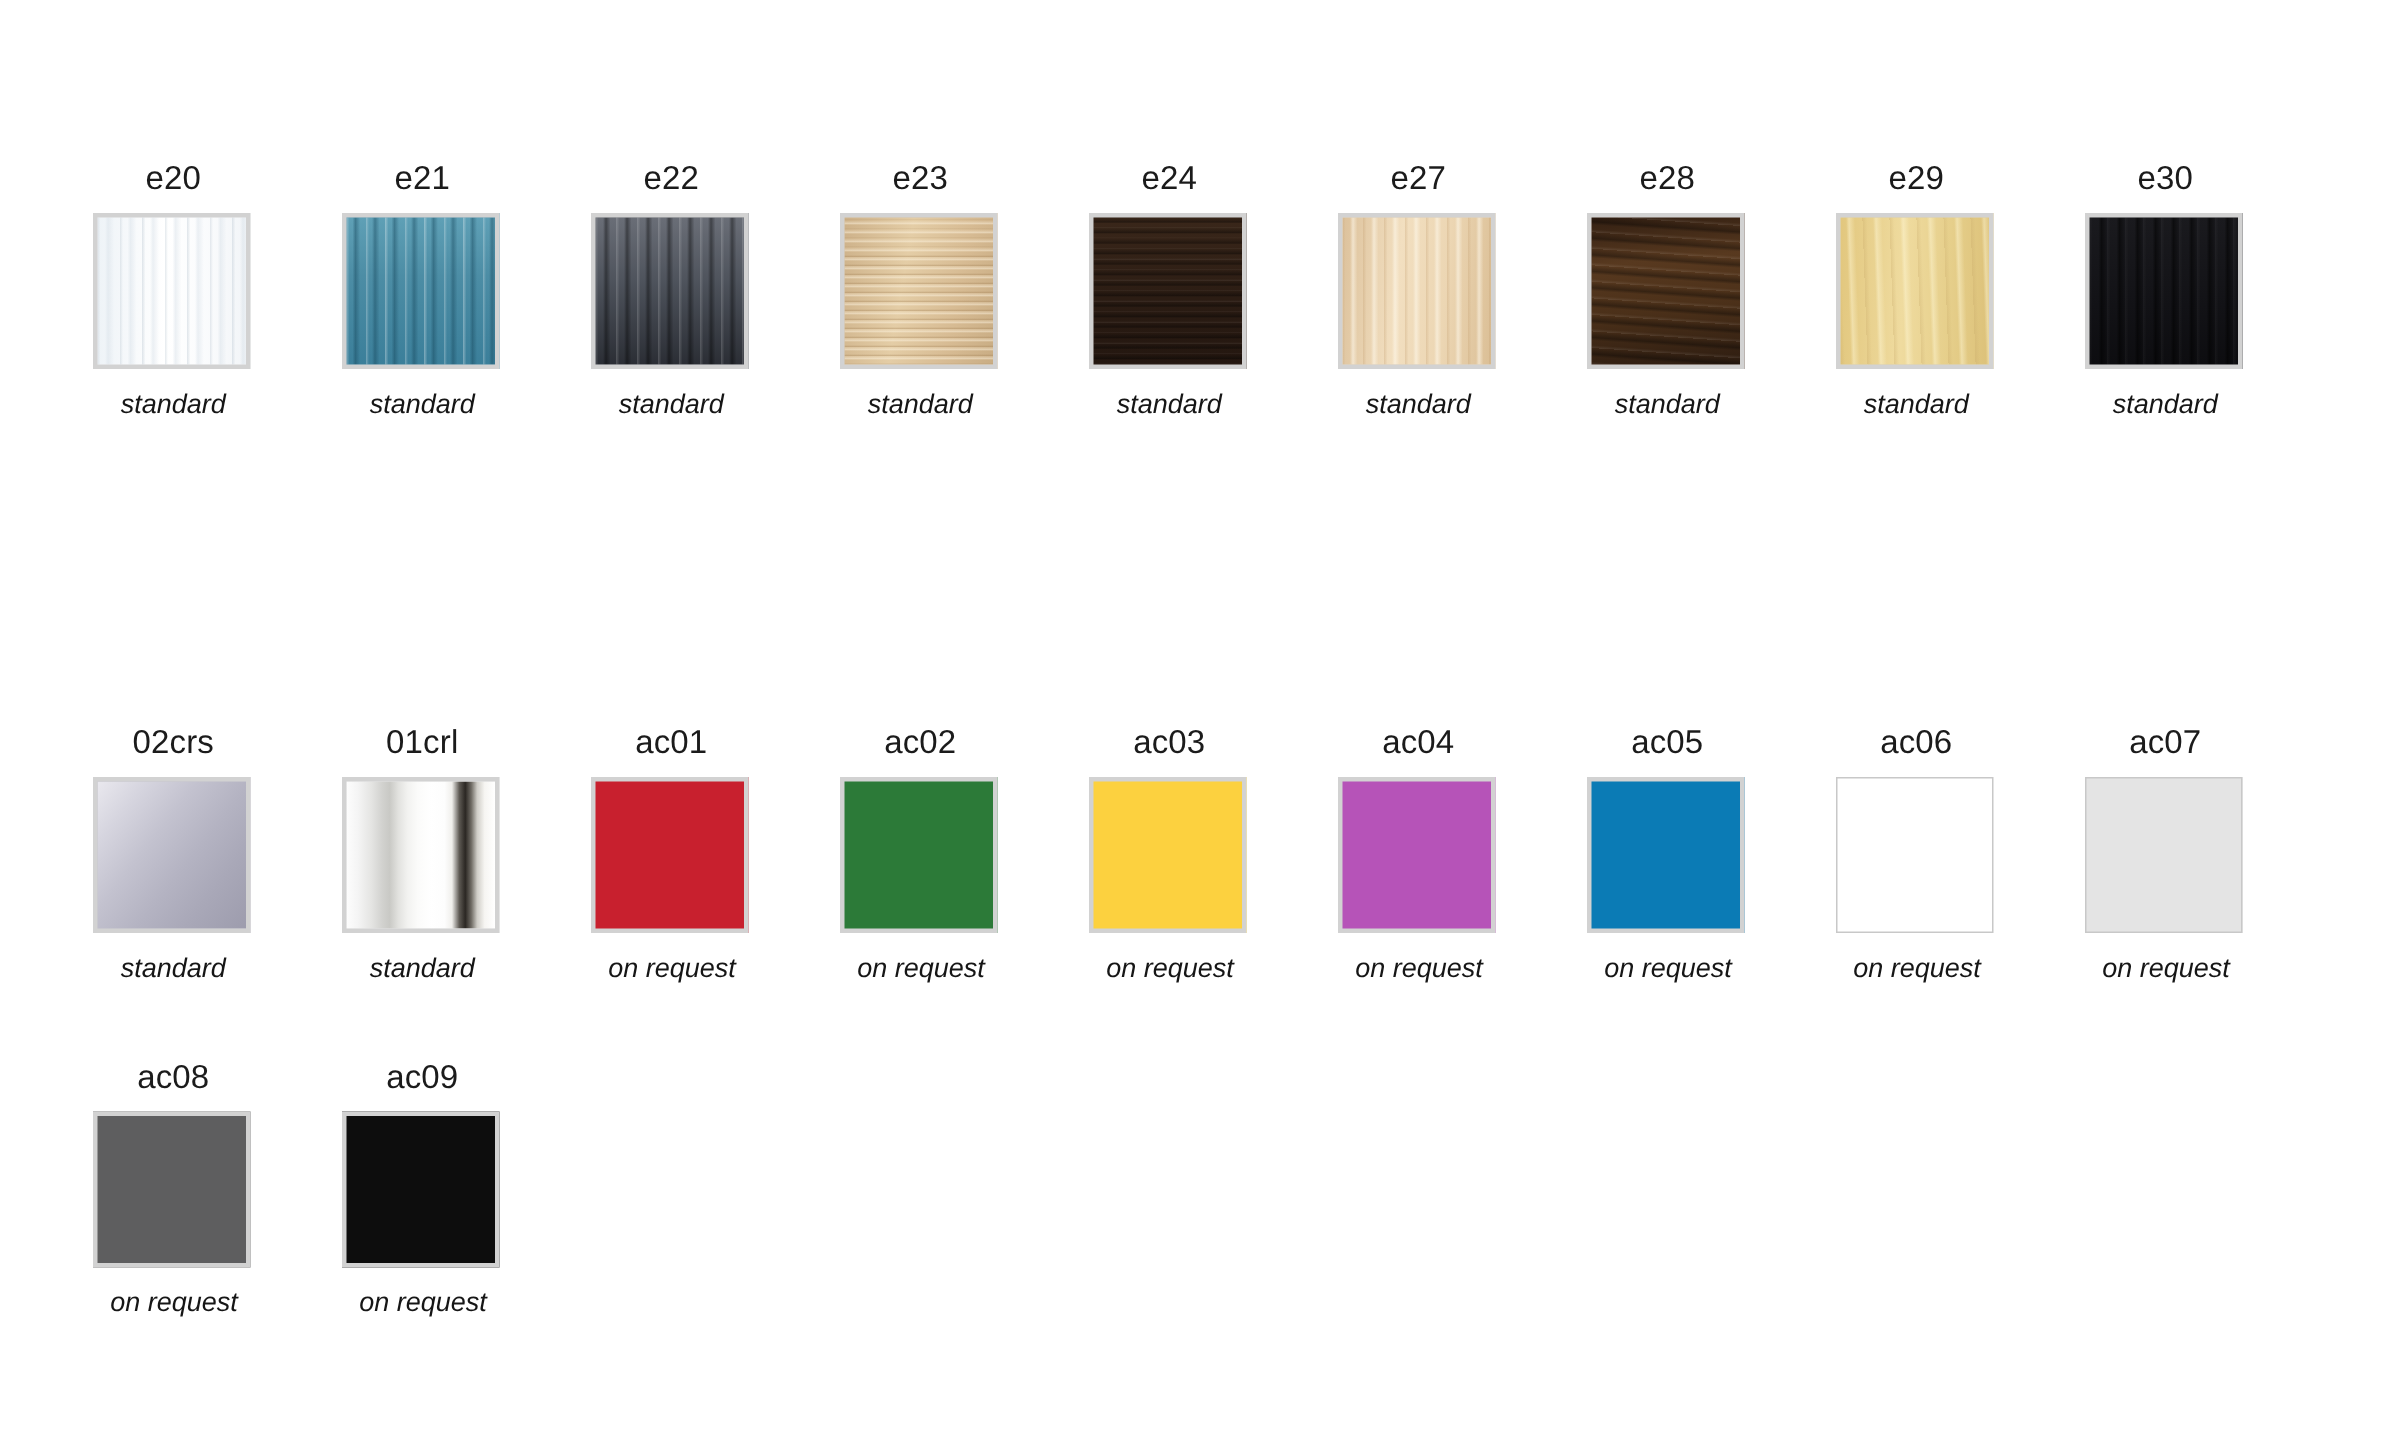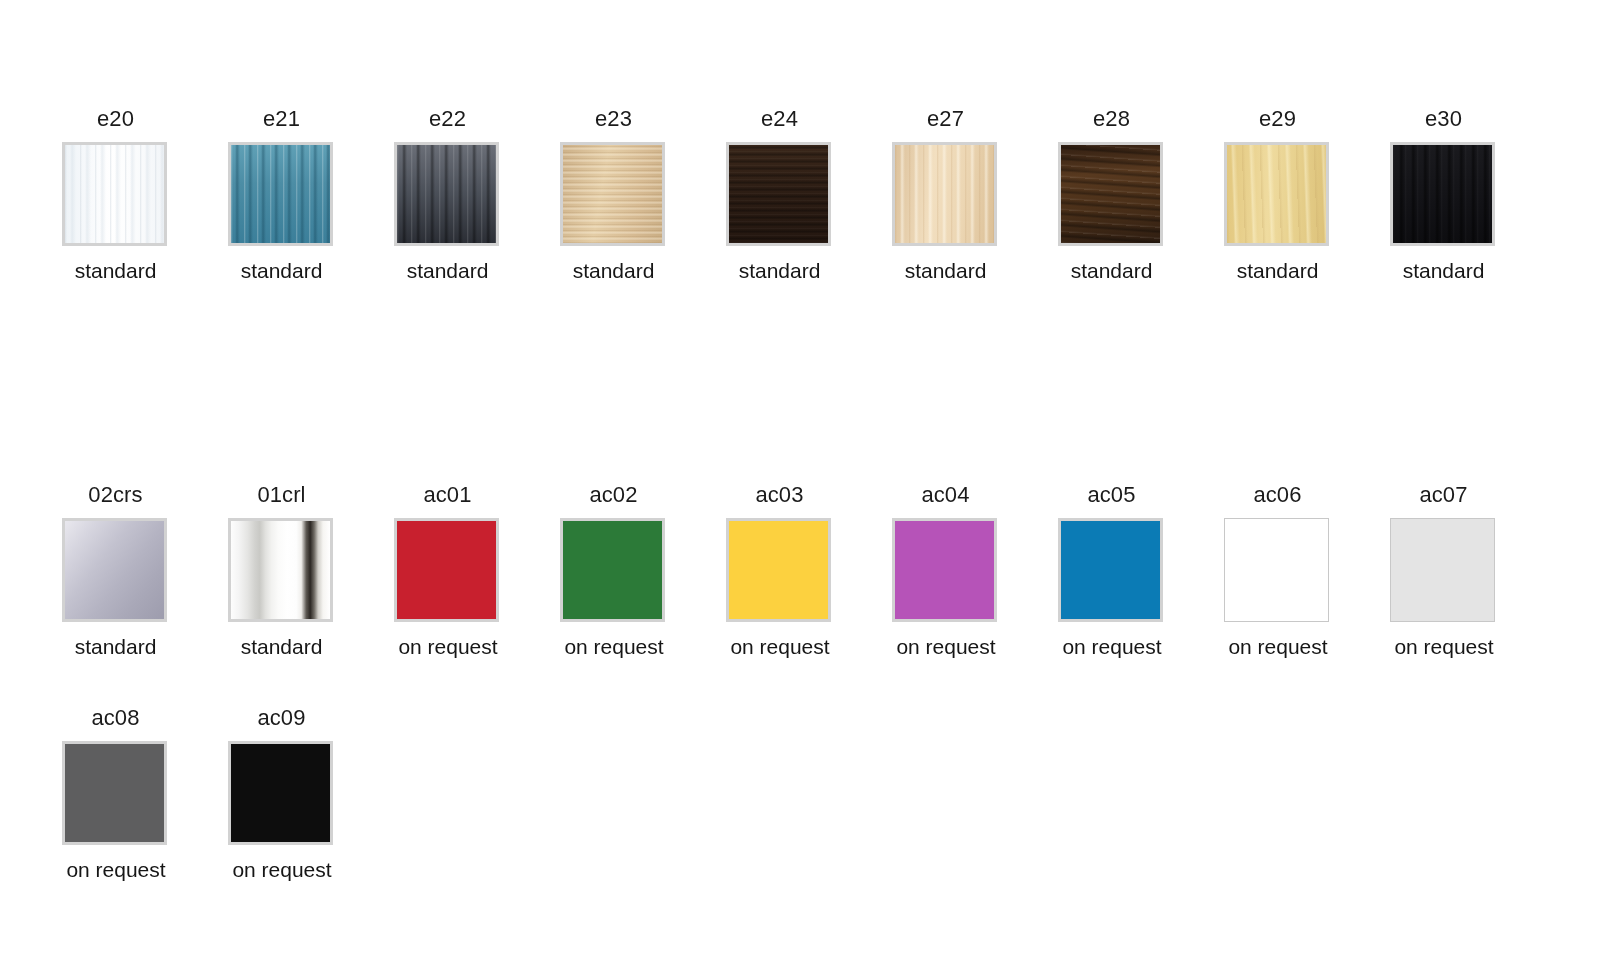--- a/index.html
+++ b/index.html
@@ -65,21 +65,22 @@
     overflow: hidden;
   }
 
   .swatch-tile.thin-border {
     border: 1px solid #c8c8c8;
   }
 
   .swatch-avail {
     width: 107px;
     text-align: center;
-    font-size: 21px;
+    font-size: 18px;
+    font-style: italic;
     color: #161616;
     line-height: 1;
     margin-top: 14px;
     white-space: nowrap;
   }
 
   
   .swatch-avail.wide {
     width: 150px;
     margin-left: -21px;

